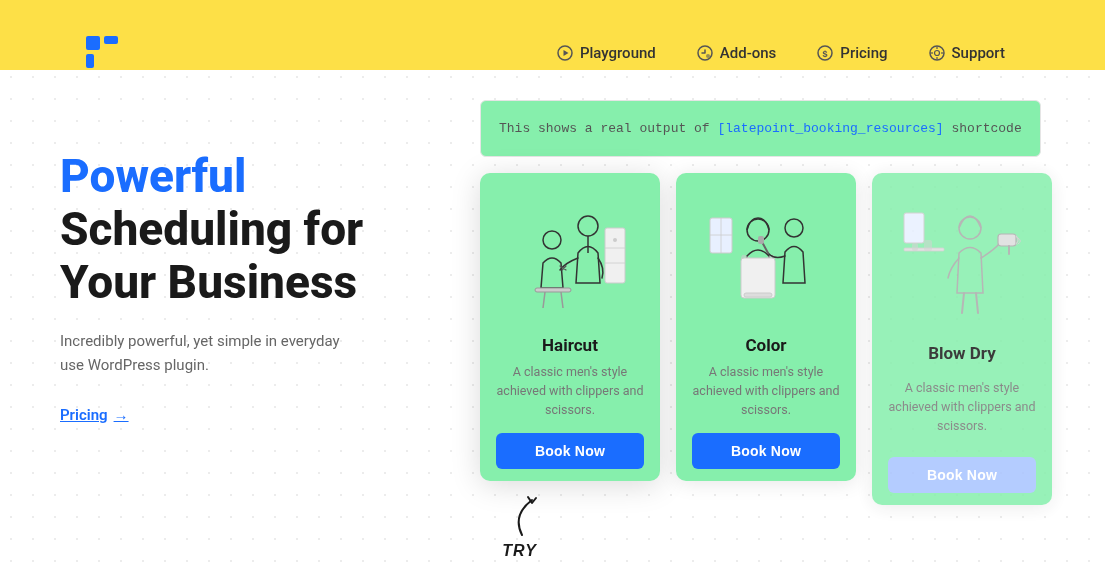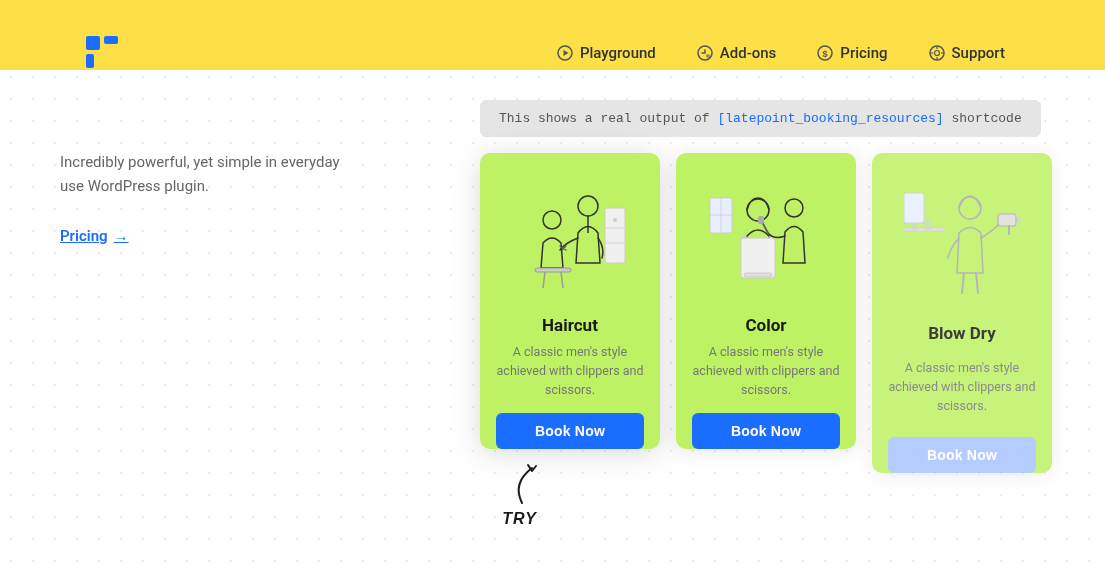--- a/index.html
+++ b/index.html
@@ -124,24 +124,24 @@
     
     .right-section {
       flex: 1;
       display: flex;
       flex-direction: column;
       padding-top: 10px;
     }
 
     
     .shortcode-banner {
-      background: #e5e5e5;
+      background: #86efac;
       border: 1px solid #e5e5e5;
       border-radius: 6px;
-      padding: 10px 18px;
+      padding: 20px 18px;
       font-size: 13px;
       font-family: 'Courier New', monospace;
       color: #555;
       margin-bottom: 16px;
       align-self: flex-start;
       white-space: nowrap;
     }
 
     .shortcode-banner .code-tag {
       color: #1a6dff;
@@ -171,24 +171,24 @@
       font-weight: 800;
       font-style: italic;
       color: #1a1a1a;
       margin-top: 2px;
       font-family: 'Comic Sans MS', cursive, sans-serif;
       letter-spacing: 1px;
     }
 
     
     .service-card {
-      background: #bef264;
+      background: #86efac;
       border-radius: 10px;
       box-shadow: 0 2px 20px rgba(0,0,0,0.1);
-      padding: 20px 16px 0;
+      padding: 20px 16px 12px;
       flex: 1;
       display: flex;
       flex-direction: column;
       align-items: center;
       text-align: center;
       min-width: 180px;
     }
 
     .service-card.active {
       box-shadow: 0 4px 30px rgba(0,0,0,0.15);
@@ -293,20 +293,24 @@
         </svg>
       </span>
       <span>Support</span>
     </a>
   </nav>
 </header>
 
 <div class="main">
 
   <div class="hero">
+    <h1 class="hero-title">
+      <span class="highlight">Powerful</span><br>
+      <span>Scheduling for Your Business</span>
+    </h1>
     <p class="hero-desc">Incredibly powerful, yet simple in everyday use WordPress plugin.</p>
     <a class="pricing-link">
       <span>Pricing</span>
       <span>→</span>
     </a>
   </div>
 
   <div class="right-section">
 
     <div class="shortcode-banner">

